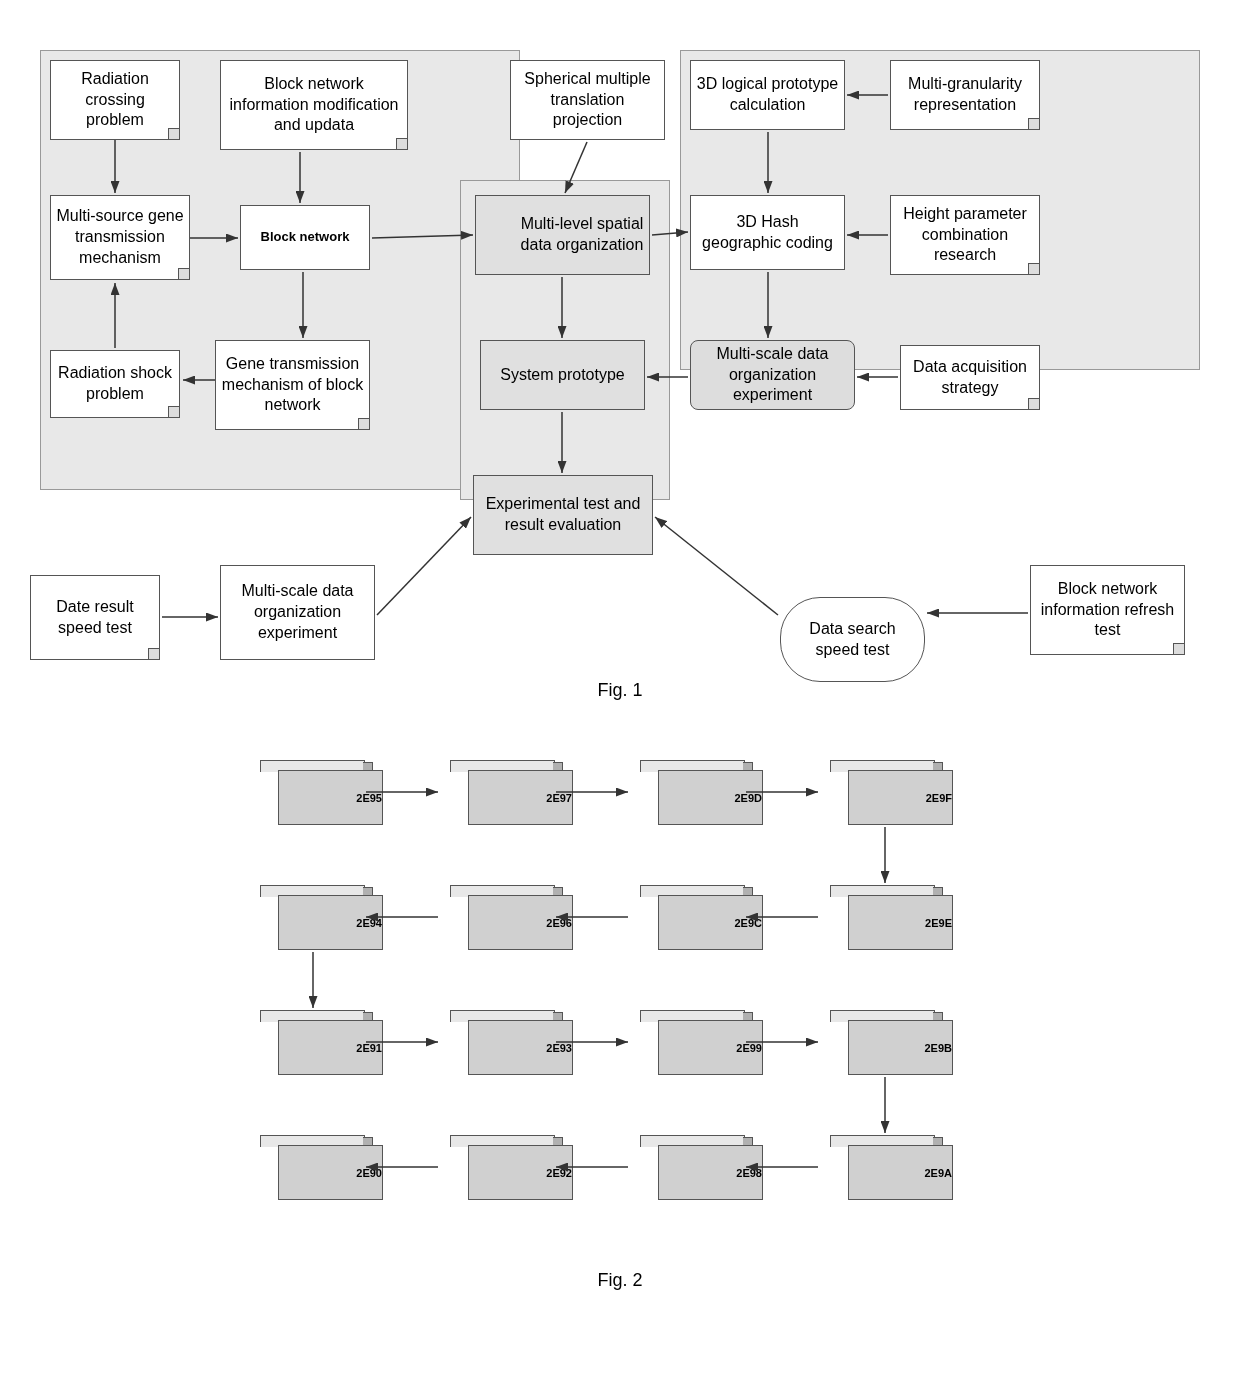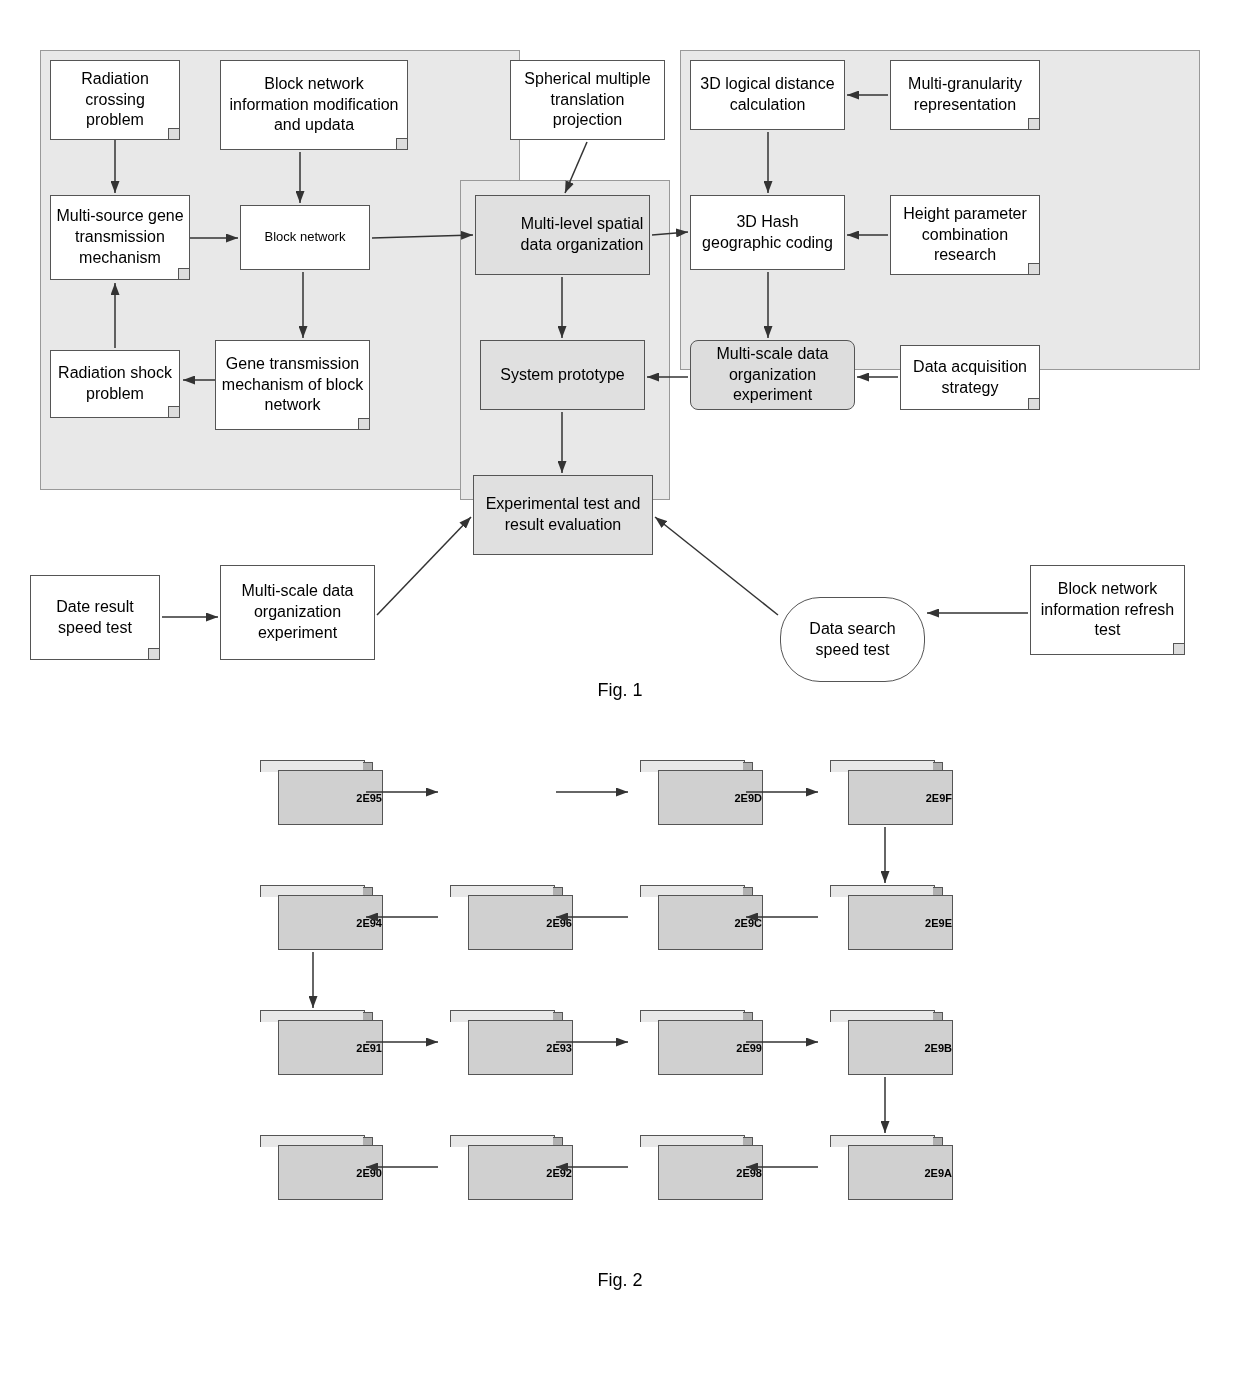--- a/index.html
+++ b/index.html
@@ -172,21 +172,21 @@
       </div>
 
       <div class="box dogear" style="left:200px; top:40px; width:188px; height:90px;">
         <span>Block network information modification and updata</span>
       </div>
 
       <div class="box dogear" style="left:30px; top:175px; width:140px; height:85px;">
         <span>Multi-source gene transmission mechanism</span>
       </div>
 
-      <div class="box" style="left:220px; top:185px; width:130px; height:65px; font-size:13px; font-weight:normal;">
+      <div class="box" style="left:220px; top:185px; width:130px; height:65px; font-size:13px; font-weight:bold;">
         <span>Block network</span>
       </div>
 
       <div class="box dogear" style="left:30px; top:330px; width:130px; height:68px;">
         <span>Radiation shock problem</span>
       </div>
 
       <div class="box dogear" style="left:195px; top:320px; width:155px; height:90px;">
         <span>Gene transmission mechanism of block network</span>
       </div>
@@ -201,21 +201,21 @@
 
       <div class="box" style="left:460px; top:320px; width:165px; height:70px; background:#e0e0e0;">
         <span>System prototype</span>
       </div>
 
       <div class="box" style="left:453px; top:455px; width:180px; height:80px; background:#e0e0e0;">
         <span>Experimental test and result evaluation</span>
       </div>
 
       <div class="box" style="left:670px; top:40px; width:155px; height:70px;">
-        <span>3D logical distance calculation</span>
+        <span>3D logical prototype calculation</span>
       </div>
 
       <div class="box dogear" style="left:870px; top:40px; width:150px; height:70px;">
         <span>Multi-granularity representation</span>
       </div>
 
       <div class="box" style="left:670px; top:175px; width:155px; height:75px;">
         <span>3D Hash geographic coding</span>
       </div>
 
@@ -307,20 +307,27 @@
     <div class="fig2-diag">
 
       <div class="cube-box" style="left:80px; top:20px;">
         <div class="cube-top"></div>
         <div class="cube-side"></div>
         <div class="cube-front">
           <span>2E95</span>
         </div>
       </div>
 
+      <div class="cube-box" style="left:270px; top:20px;">
+        <div class="cube-top"></div>
+        <div class="cube-side"></div>
+        <div class="cube-front">
+          <span>2E97</span>
+        </div>
+      </div>
 
       <div class="cube-box" style="left:460px; top:20px;">
         <div class="cube-top"></div>
         <div class="cube-side"></div>
         <div class="cube-front">
           <span>2E9D</span>
         </div>
       </div>
 
       <div class="cube-box" style="left:650px; top:20px;">

